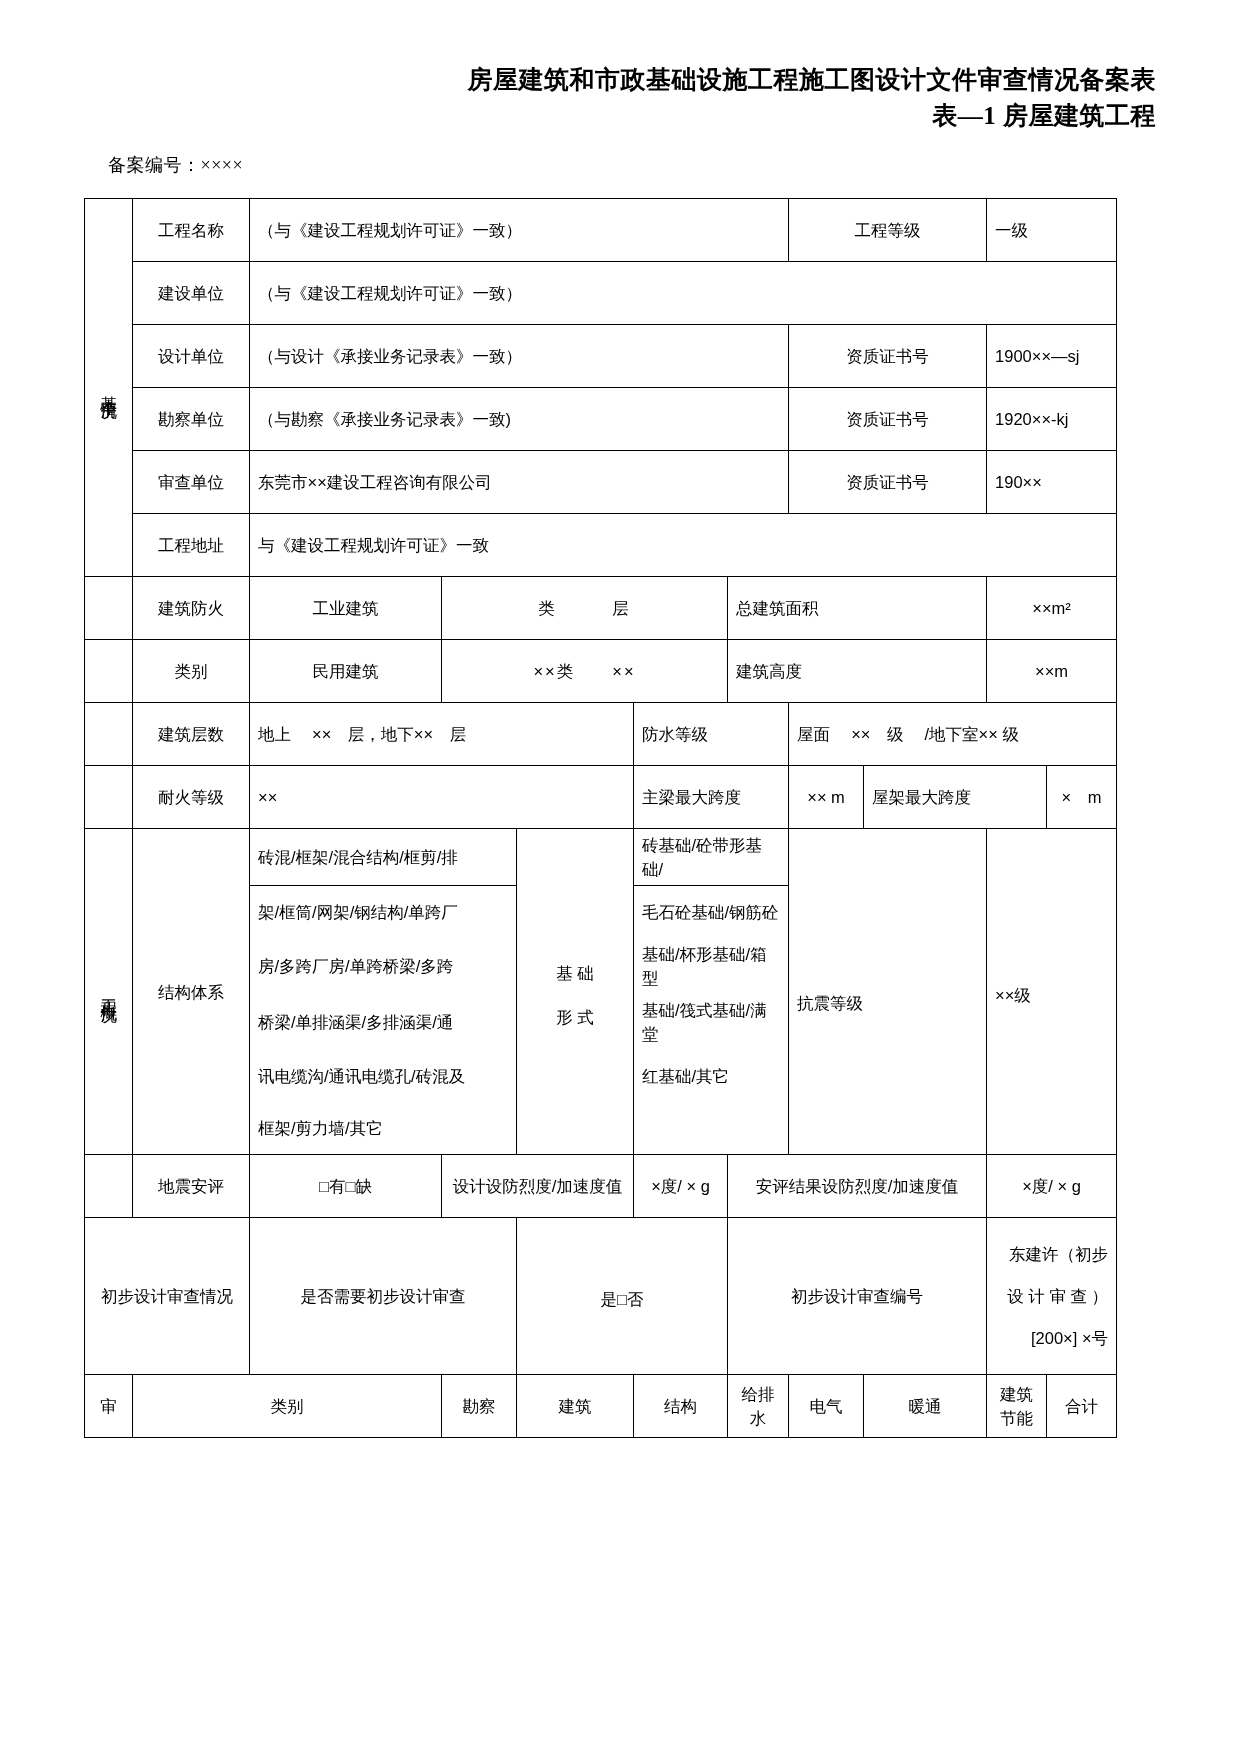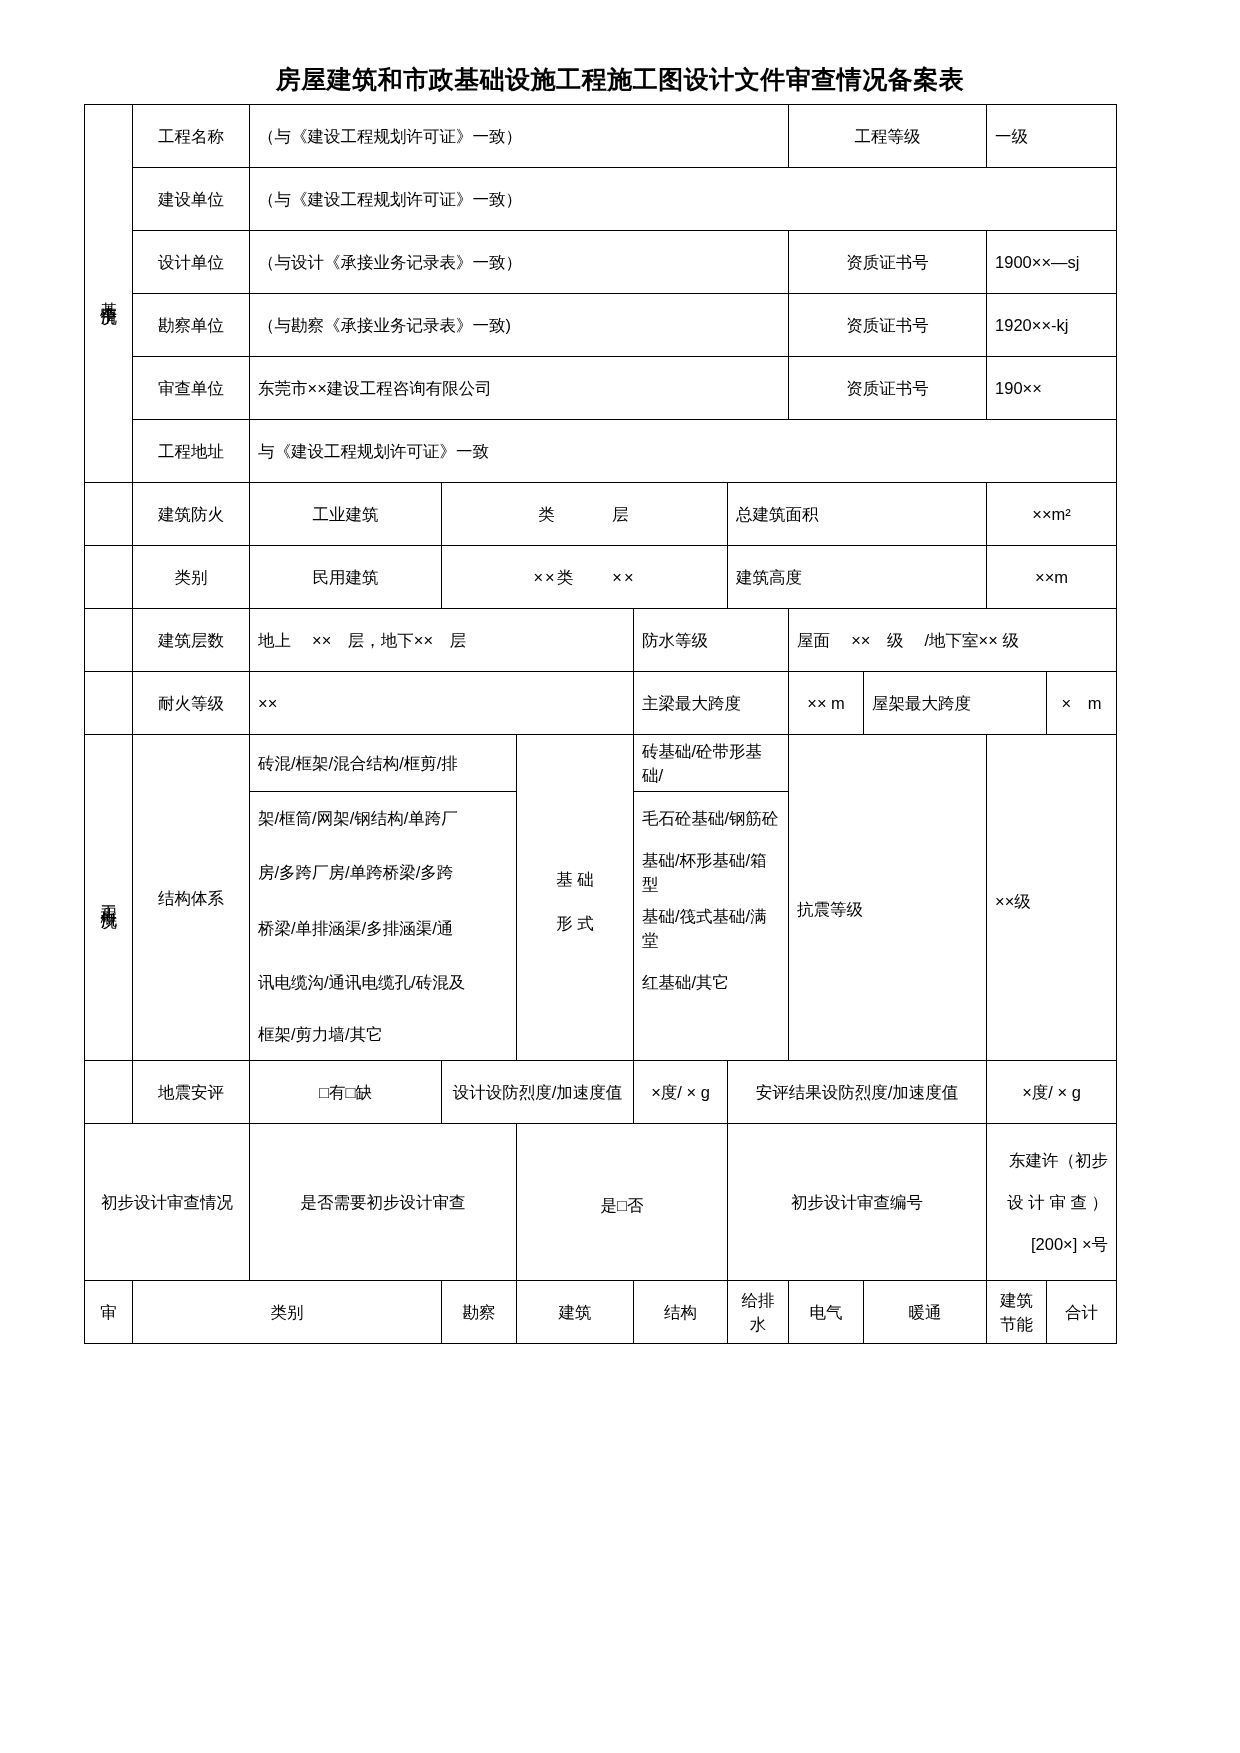--- a/index.html
+++ b/index.html
@@ -18,22 +18,22 @@
   }
   .page {
     width: 1240px;
     height: 1753px;
     box-sizing: border-box;
     padding: 62px 84px 0 84px;
     position: relative;
   }
   
   .title-block {
-    text-align: center;
-    margin-bottom: 6px;
+    text-align: right;
+    margin-bottom: 18px;
   }
   .title-line-1 {
     font-family: "Liberation Serif", "DejaVu Serif", serif;
     font-weight: bold;
     font-size: 25px;
     line-height: 36px;
     letter-spacing: 0.5px;
     white-space: nowrap;
   }
   .title-line-2 {
@@ -105,22 +105,24 @@
   }
   .pad-l { padding-left: 18px; }
 </style>
 </head>
 <body>
 
 <div class="page">
 
   <div class="title-block">
     <div class="title-line-1">房屋建筑和市政基础设施工程施工图设计文件审查情况备案表</div>
+    <div class="title-line-2">表—1 房屋建筑工程</div>
   </div>
 
+  <div class="record-no">备案编号：××××</div>
 
   <table class="form">
     <colgroup>
       <col style="width:48px">
       <col style="width:117px">
       <col style="width:192px">
       <col style="width:75px">
       <col style="width:117px">
       <col style="width:94px">
       <col style="width:61px">

